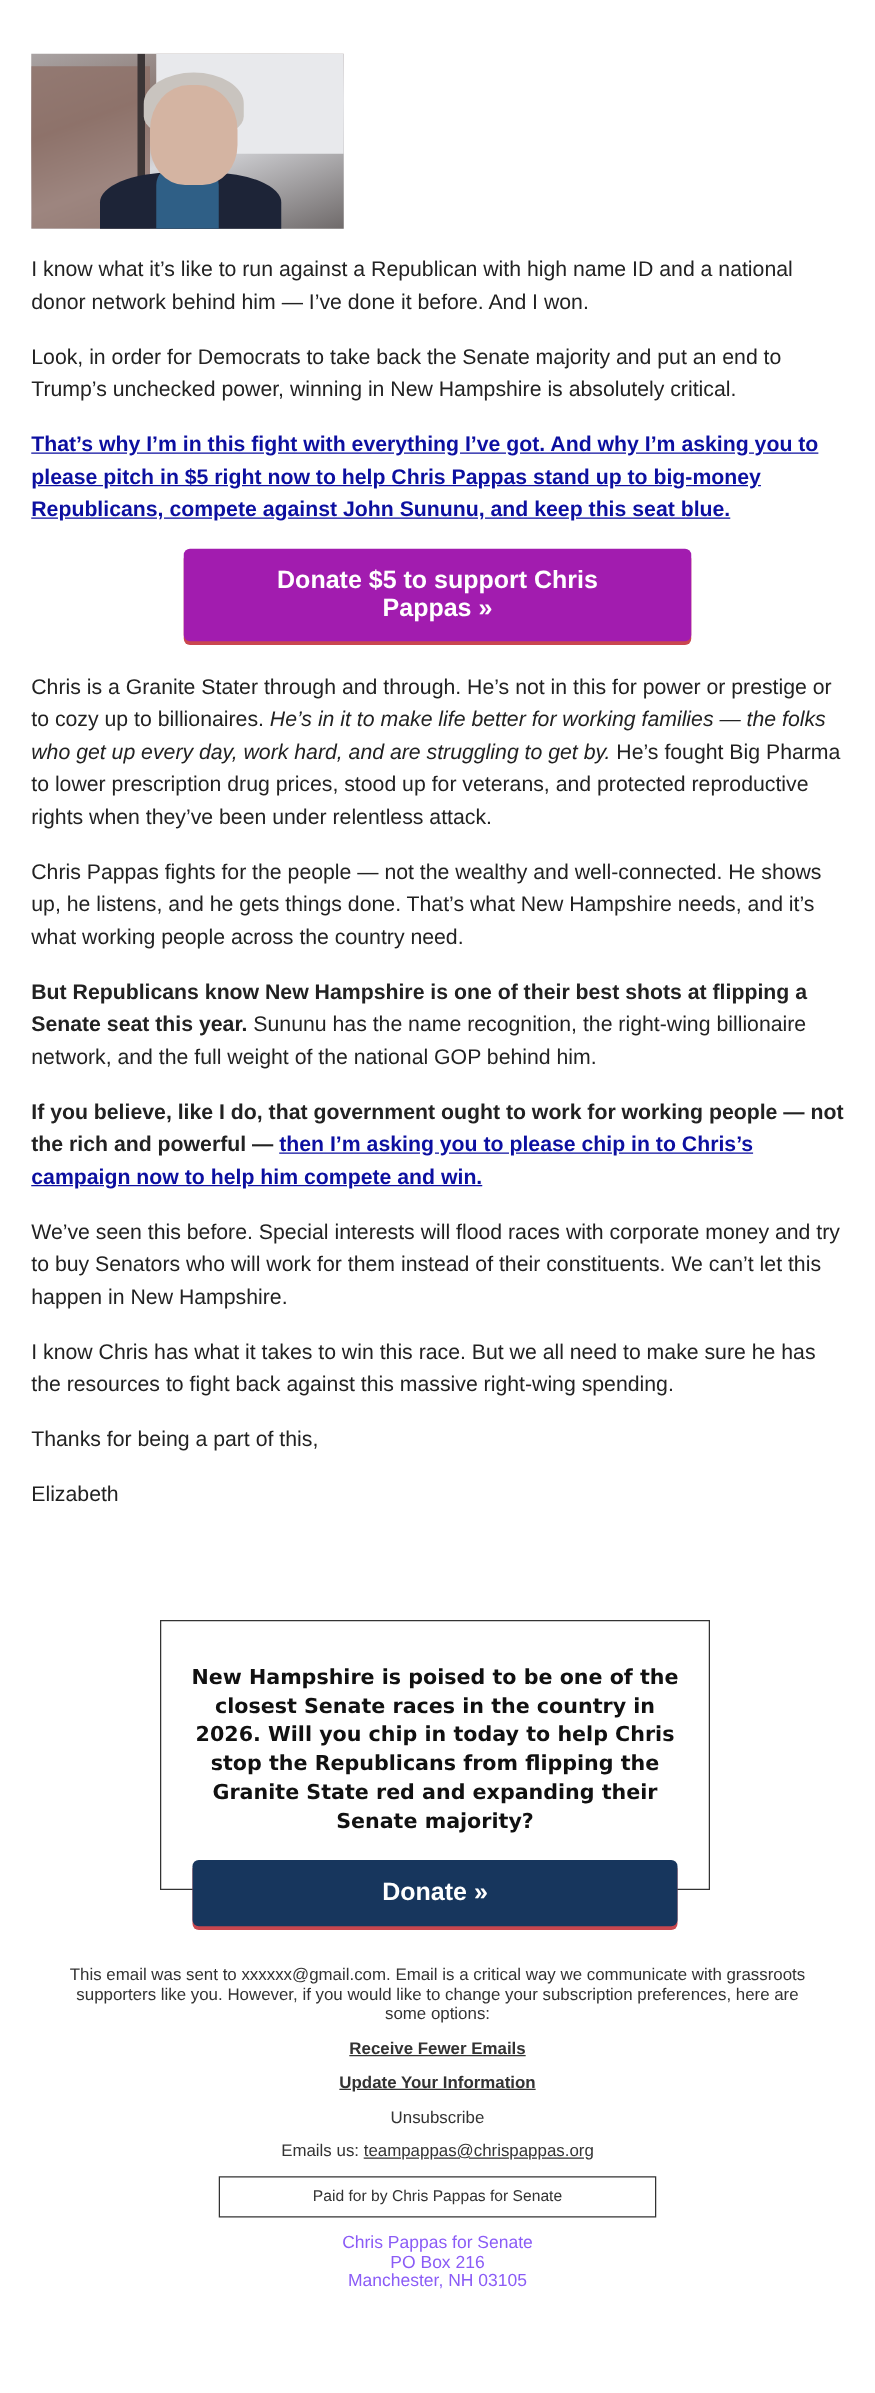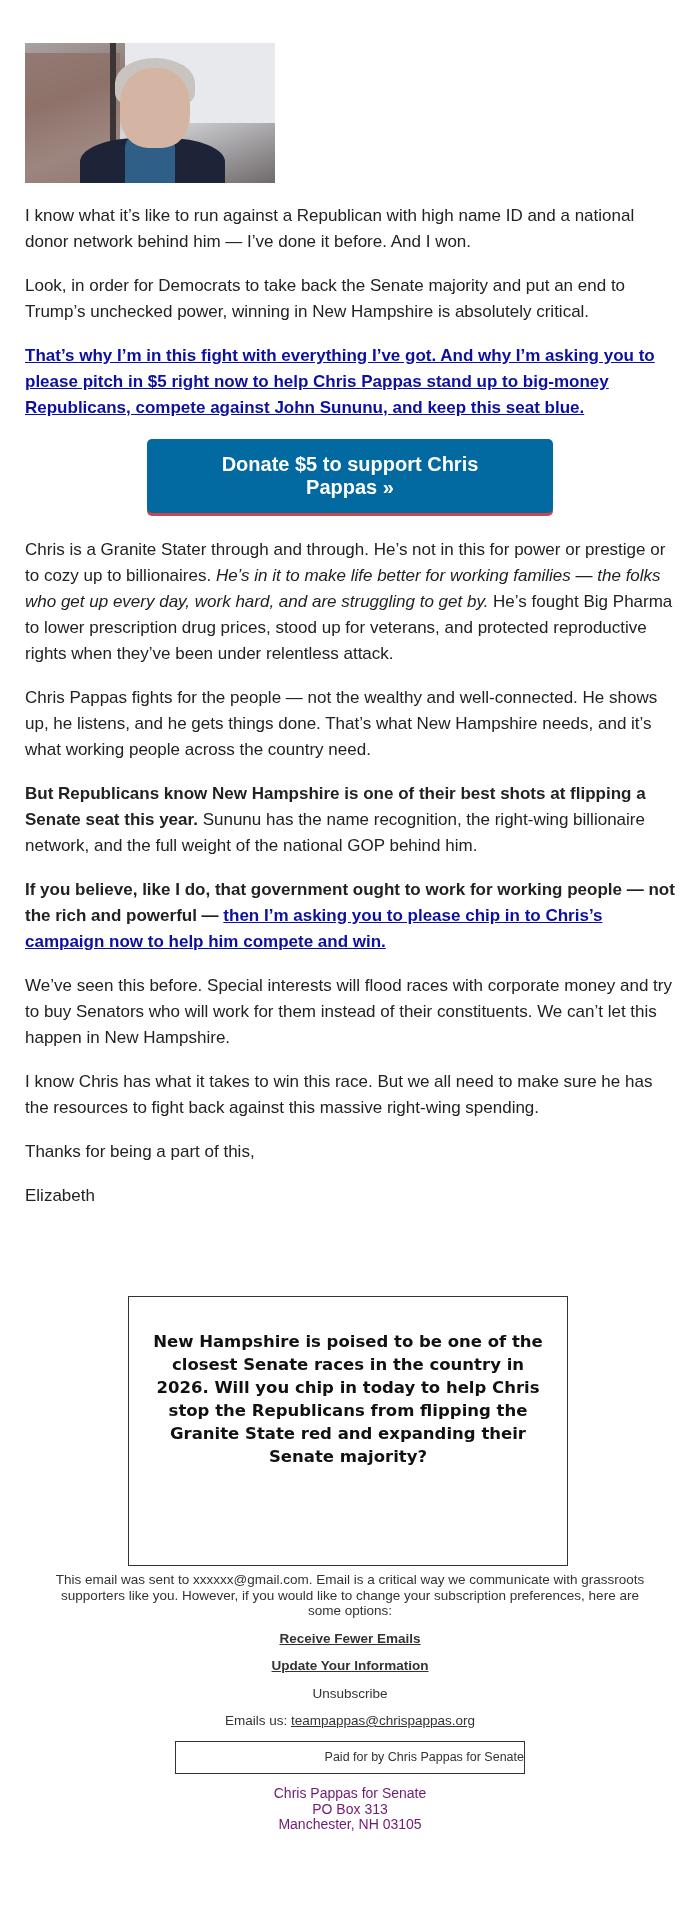--- a/index.html
+++ b/index.html
@@ -11,38 +11,38 @@
   .photo .bg-building { position: absolute; left: 0; top: 10px; width: 95px; height: 130px; background: #8e7068; opacity: 0.8; }
   .photo .sky { position: absolute; left: 100px; top: 0; width: 150px; height: 80px; background: #e8e9ec; }
   .photo .tree { position: absolute; left: 85px; top: 0; width: 6px; height: 100px; background: #3b3536; }
   .photo .head { position: absolute; left: 95px; top: 25px; width: 70px; height: 80px; background: #d4b4a2; border-radius: 45% 45% 40% 40%; }
   .photo .hair { position: absolute; left: 90px; top: 15px; width: 80px; height: 50px; background: #c9c4bf; border-radius: 50% 50% 30% 30%; }
   .photo .jacket { position: absolute; left: 55px; top: 95px; width: 145px; height: 60px; background: #1d2437; border-radius: 40% 40% 0 0; }
   .photo .collar { position: absolute; left: 100px; top: 90px; width: 50px; height: 50px; background: #2f5f86; border-radius: 30% 30% 0 0; }
   p { margin: 0 0 18px 0; font-size: 17px; line-height: 26px; }
   a.cta-link { color: #1a0dab; color: #0c0fa0; font-weight: bold; text-decoration: underline; }
   .btn-row { text-align: center; margin: 8px 0 24px 0; }
-  .donate-btn { display: inline-block; background: #0369a1; color: #ffffff; font-weight: bold;
+  .donate-btn { display: inline-block; background: #a21caf; color: #ffffff; font-weight: bold;
                 font-size: 20px; padding: 14px 38px; border-radius: 5px;
                 box-shadow: 0 3px 0 #c9474f; text-decoration: none; width: 330px; text-align: center; }
-  .box { position: absolute; left: 128px; top: 1296px; width: 440px; height: 270px;
+  .box { position: absolute; left: 128px; top: 1296px; width: 440px; height: 216px;
          border: 1px solid #333; box-sizing: border-box; text-align: center; }
   .box-text { font-family: "DejaVu Sans", sans-serif; font-weight: bold; font-size: 16.5px;
               line-height: 23px; color: #111; margin: 33px 18px 20px 18px; }
   .box-btn { display: block; margin: 0 25px; background: #17365d; color: #fff; font-weight: bold;
              font-size: 20px; padding: 15px 0; border-radius: 5px; box-shadow: 0 3px 0 #c9474f;
              text-decoration: none; }
   .footer { position: absolute; left: 50px; top: 1572px; width: 600px; text-align: center;
             font-size: 13.5px; color: #333; line-height: 15.5px; }
   .footer .fl { display: block; margin: 12px 0 0 0; }
   .footer a.opt { color: #333; font-weight: bold; text-decoration: underline; }
   .footer a.mail { color: #333; text-decoration: underline; }
   .paid { margin: 12px auto 0 auto; width: 348px; border: 1px solid #333; padding: 8px 0;
-          font-size: 12.5px; color: #333; text-align: right; }
-  .address { margin-top: 12px; font-size: 14px; line-height: 15.5px; color: #701a75; }
+          font-size: 12.5px; color: #333; }
+  .address { margin-top: 12px; font-size: 14px; line-height: 15.5px; color: #8b5cf6; }
 </style>
 </head>
 <body>
 
 <div class="wrap">
   <div class="photo" title="Photo of Elizabeth Warren outdoors">
     <div class="bg-building"></div>
       <div class="sky"></div>
       <div class="tree"></div>
     <div class="jacket"></div>
@@ -66,27 +66,28 @@
   <p><strong>But Republicans know New Hampshire is one of their best shots at flipping a Senate seat this year.</strong><span> Sununu has the name recognition, the right-wing billionaire network, and the full weight of the national GOP behind him.</span></p>
   <p><strong>If you believe, like I do, that government ought to work for working people — not the rich and powerful — </strong><a class="cta-link" href="#">then I’m asking you to please chip in to Chris’s campaign now to help him compete and win.</a></p>
   <p>We’ve seen this before. Special interests will flood races with corporate money and try to buy Senators who will work for them instead of their constituents. We can’t let this happen in New Hampshire.</p>
   <p>I know Chris has what it takes to win this race. But we all need to make sure he has the resources to fight back against this massive right-wing spending.</p>
   <p>Thanks for being a part of this,</p>
   <p>Elizabeth</p>
 </div>
 
 <div class="box">
   <div class="box-text">New Hampshire is poised to be one of the closest Senate races in the country in 2026. Will you chip in today to help Chris stop the Republicans from flipping the Granite State red and expanding their Senate majority?</div>
+  <a class="box-btn" href="#">Donate »</a>
 </div>
 
 <div class="footer">
   <div>This email was sent to xxxxxx@gmail.com. Email is a critical way we communicate with grassroots supporters like you. However, if you would like to change your subscription preferences, here are some options:</div>
   <span class="fl"><a class="opt" href="#">Receive Fewer Emails</a></span>
   <span class="fl"><a class="opt" href="#">Update Your Information</a></span>
   <span class="fl">Unsubscribe</span>
   <span class="fl"><span>Emails us: </span><a class="mail" href="#">teampappas@chrispappas.org</a></span>
   <div class="paid">Paid for by Chris Pappas for Senate</div>
   <div class="address">
     <div>Chris Pappas for Senate</div>
-    <div>PO Box 313</div>
+    <div>PO Box 216</div>
     <div>Manchester, NH 03105</div>
   </div>
 </div>
 
 </body></html>

